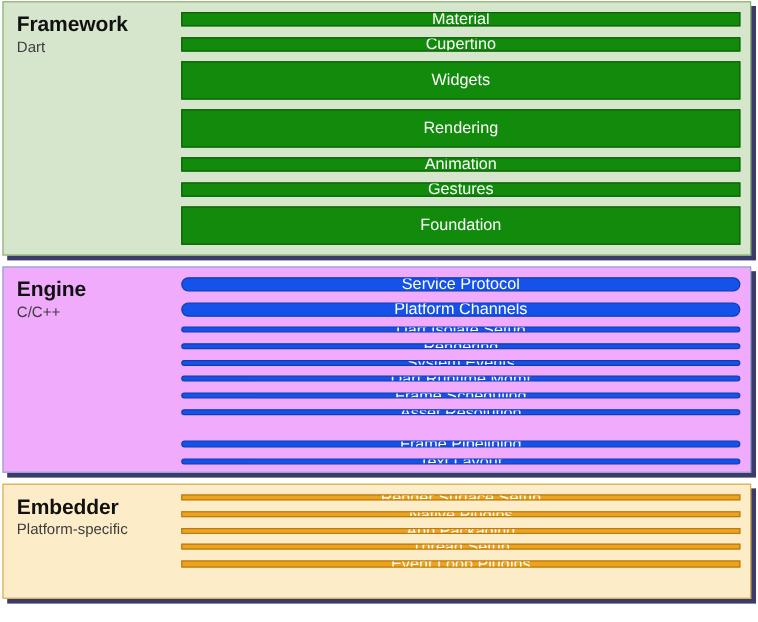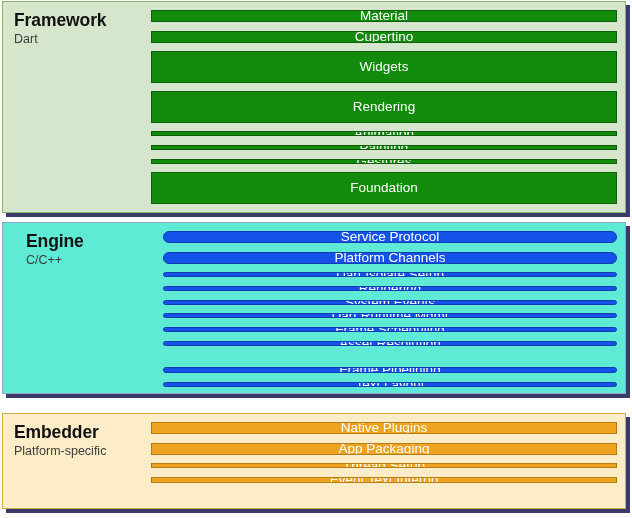--- a/index.html
+++ b/index.html
@@ -36,31 +36,30 @@
     margin: 0 6px 0 2px;
   }
 
   .layer--framework {
     background: #d6e6cd;
     border-color: #8ab06f;
     height: 212px;
     margin-top: 1px;
   }
   .layer--engine {
-    background: #5eead4;
+    background: #f0abfc;
     border-color: #8fa8c9;
     height: 172px;
     margin-top: 9px;
-    padding-left: 12px;
   }
   .layer--embedder {
     background: #fcedc8;
     border-color: #d6ac49;
     height: 96px;
-    margin-top: 19px;
+    margin-top: 9px;
   }
 
   
   .layer-head {
     flex: 0 0 148px;
     box-sizing: border-box;
     padding: 8px 0 0 11px;
   }
   .layer-title {
     font-size: 17.5px;
@@ -134,21 +133,20 @@
           <div class="chip chip--green w-half">Cupertino</div>
         </div>
         <div class="chip-row">
           <div class="chip chip--green w-full">Widgets</div>
         </div>
         <div class="chip-row">
           <div class="chip chip--green w-full">Rendering</div>
         </div>
         <div class="chip-row">
           <div class="chip chip--green w-third">Animation</div>
-          <div class="chip chip--green w-third">Painting</div>
           <div class="chip chip--green w-third">Gestures</div>
         </div>
         <div class="chip-row">
           <div class="chip chip--green w-full">Foundation</div>
         </div>
       </div>
     </div>
     <div class="layer layer--engine">
       <div class="layer-head">
         <div class="layer-title">Engine</div>
@@ -176,23 +174,24 @@
         </div>
       </div>
     </div>
     <div class="layer layer--embedder">
       <div class="layer-head">
         <div class="layer-title">Embedder</div>
         <div class="layer-sub">Platform-specific</div>
       </div>
       <div class="layer-body">
         <div class="chip-row">
+          <div class="chip chip--orange w-third">Render Surface Setup</div>
           <div class="chip chip--orange w-third">Native Plugins</div>
           <div class="chip chip--orange w-third">App Packaging</div>
         </div>
         <div class="chip-row">
           <div class="chip chip--orange w-third">Thread Setup</div>
-          <div class="chip chip--orange w-third">Event Text Interop</div>
+          <div class="chip chip--orange w-third">Event Loop Plugins</div>
           <div class="chip spacer w-third"></div>
         </div>
       </div>
     </div>
   </div>
 
 </body></html>

